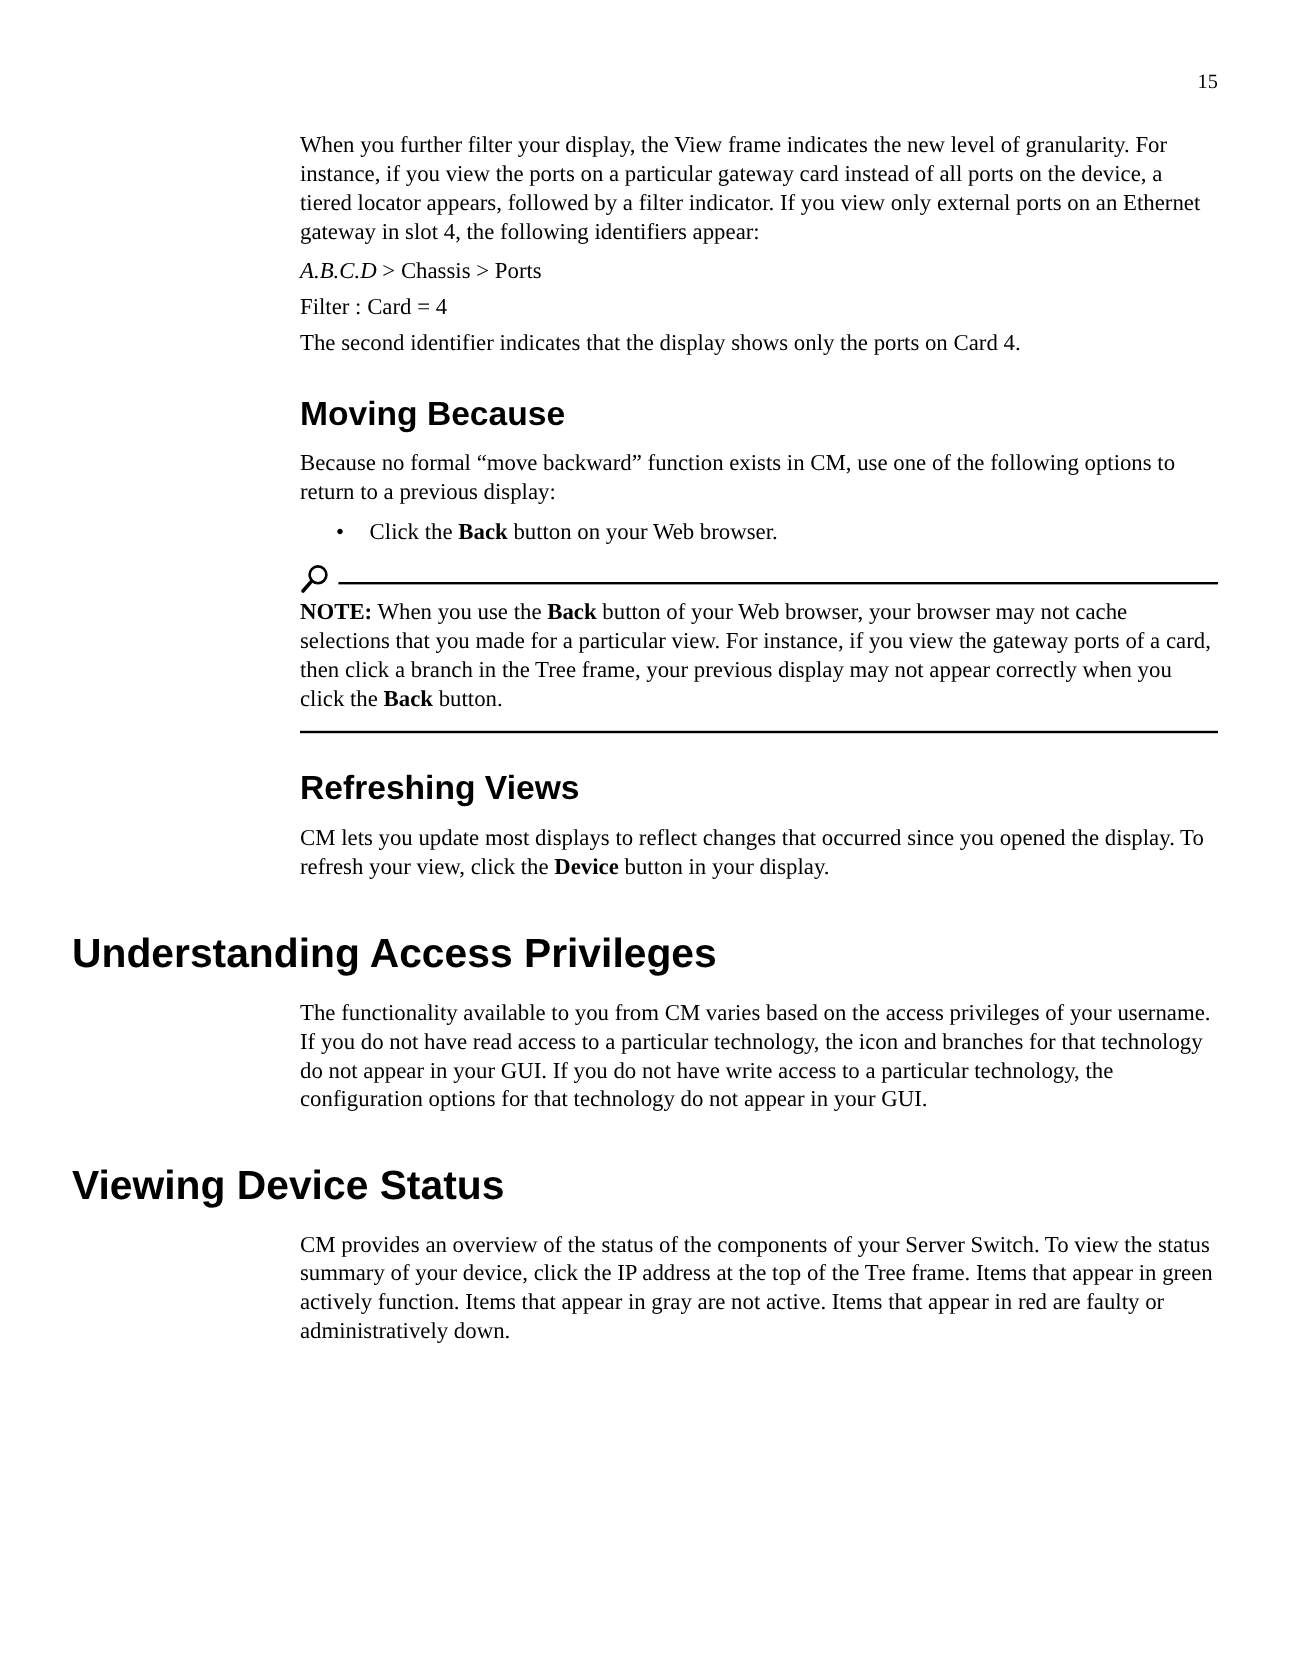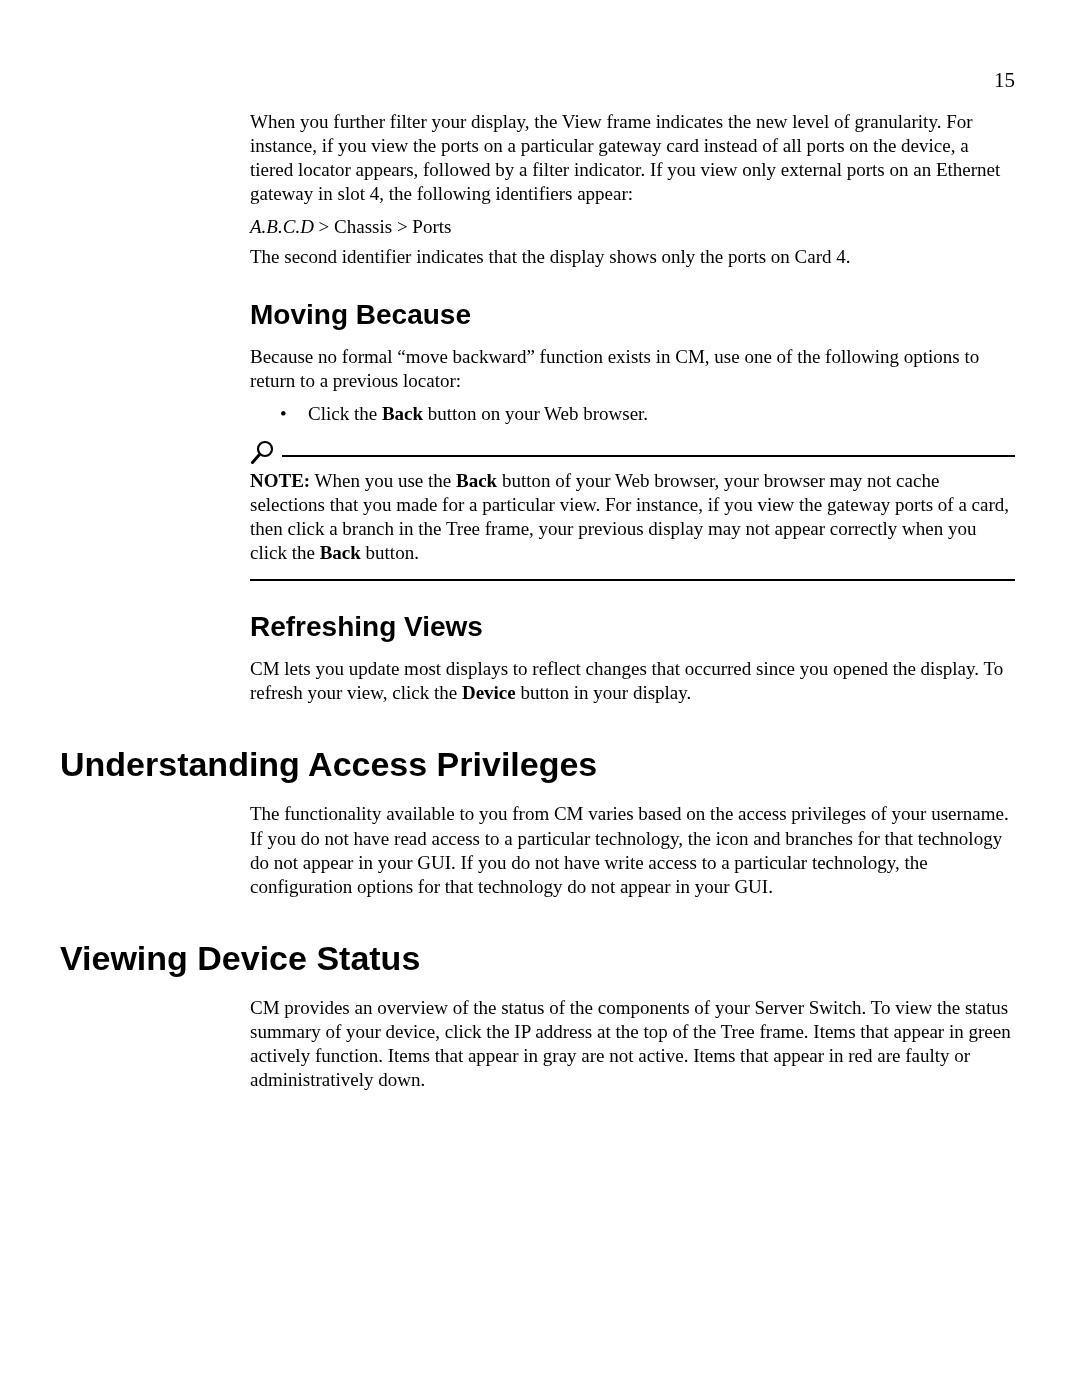--- a/index.html
+++ b/index.html
@@ -12,23 +12,23 @@
   }
   .page {
     position: relative;
     width: 1080px;
     min-height: 1397px;
     padding: 55px 60px 60px 60px;
     box-sizing: border-box;
   }
   .page-number {
     position: absolute;
-    top: 68px;
+    top: 58px;
     right: 65px;
-    font-size: 21px;
+    font-size: 17px;
   }
   .content {
     margin-top: 55px;
   }
   .indent-block {
     margin-left: 190px;
     margin-right: 5px;
   }
   p {
     margin: 0 0 8px 0;
@@ -100,26 +100,27 @@
 <div class="page">
   <div class="page-number">15</div>
 
   <div class="content">
 
     <div class="indent-block">
       <p>When you further filter your display, the View frame indicates the new level of granularity. For instance, if you view the ports on a particular gateway card instead of all ports on the device, a tiered locator appears, followed by a filter indicator. If you view only external ports on an Ethernet gateway in slot 4, the following identifiers appear:</p>
       <p class="tight">
         <span class="italic-seg">A.B.C.D</span><span> &gt; Chassis &gt; Ports</span>
       </p>
+      <p class="tight">Filter : Card = 4</p>
       <p>The second identifier indicates that the display shows only the ports on Card 4.</p>
     </div>
 
     <div class="indent-block">
       <h2 class="sub">Moving Because</h2>
-      <p>Because no formal “move backward” function exists in CM, use one of the following options to return to a previous locator:</p>
+      <p>Because no formal “move backward” function exists in CM, use one of the following options to return to a previous display:</p>
       <ul class="bullets">
         <li>
           <span>Click the </span><span class="bold">Back</span><span> button on your Web browser.</span>
         </li>
       </ul>
 
       <div class="note-block">
         <div class="note-icon-row">
           <span class="note-icon">
             <svg viewBox="0 0 26 26" width="26" height="26">

